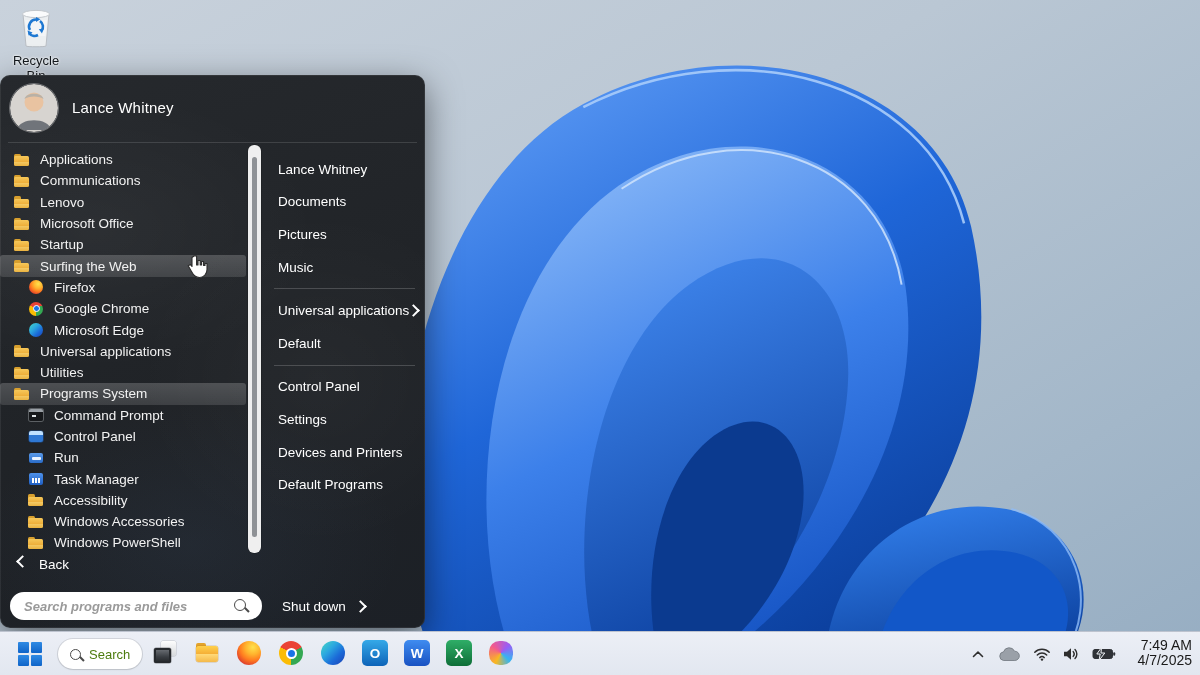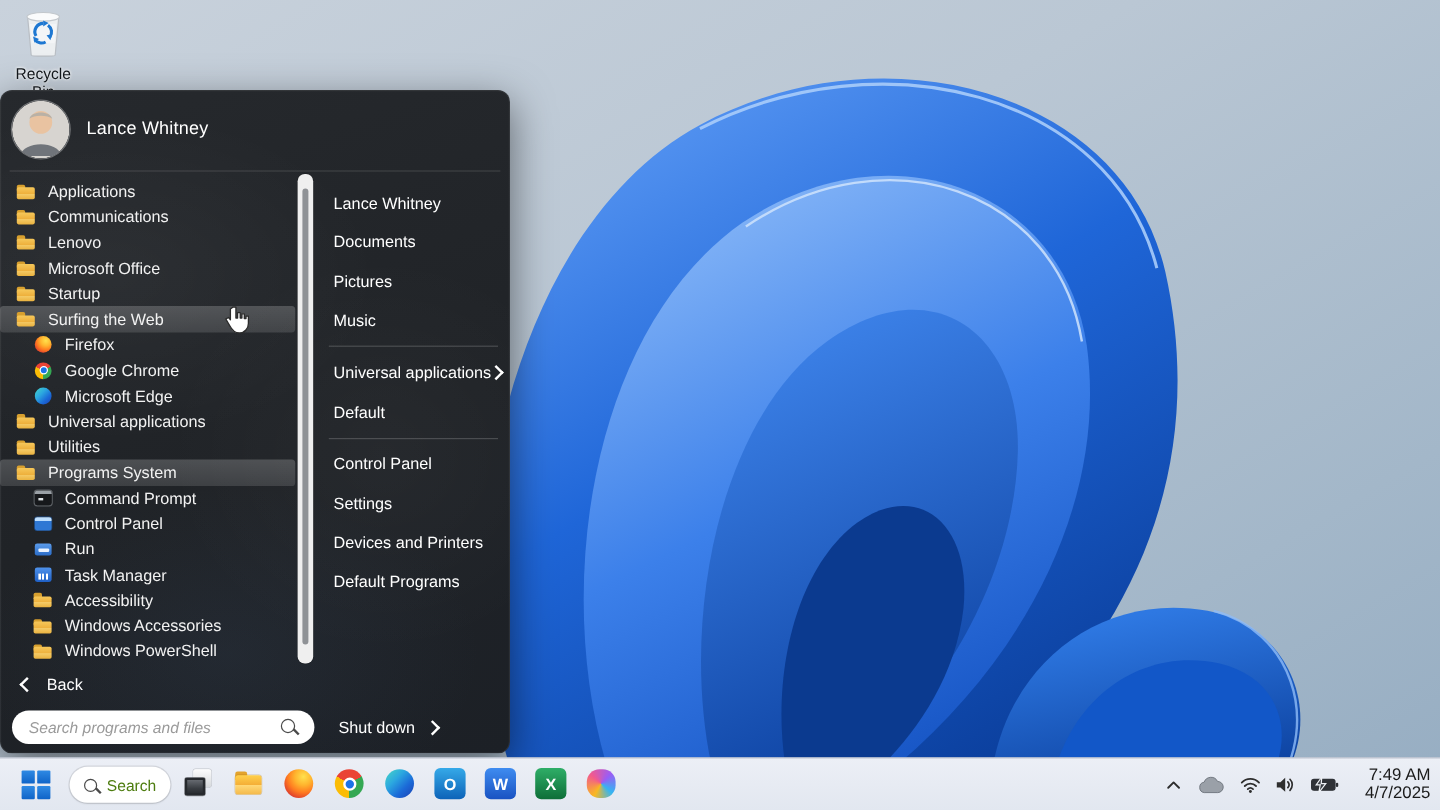--- a/index.html
+++ b/index.html
@@ -70,25 +70,25 @@
   
   .r-col{position:absolute;left:262px;top:70px;width:163px;padding-top:8px;box-sizing:border-box;}
   .r-item{height:32.6px;display:flex;align-items:center;padding:0 12px 0 16px;color:#ffffff;font-size:13.5px;cursor:default;white-space:nowrap;}
   .r-div{height:1px;background:rgba(255,255,255,0.18);margin:5px 10px 5px 12px;}
   .chev{width:7px;height:7px;display:inline-block;flex:0 0 auto;}
   .chev-right{border-right:2px solid #fff;border-top:2px solid #fff;transform:rotate(45deg);}
   .chev-left{border-left:2px solid #fff;border-bottom:2px solid #fff;transform:rotate(45deg);}
   .r-item .chev-right{margin-left:auto;margin-right:2px;}
 
   
-  .back-row{position:absolute;left:0;top:482px;width:248px;height:26px;display:flex;align-items:center;gap:12px;
+  .back-row{position:absolute;left:0;top:482px;width:248px;height:26px;display:flex;align-items:flex-start;gap:12px;
     padding-left:18px;box-sizing:border-box;color:#fff;font-size:13.5px;cursor:default;}
   .menu-search-wrap{position:absolute;left:10px;top:517px;width:252px;height:28px;}
   .menu-search{width:100%;height:100%;box-sizing:border-box;border:none;outline:none;border-radius:14px;
-    background:#ffffff;padding:0 36px 0 14px;font-family:"Liberation Sans",sans-serif;font-size:13px;color:#222;}
+    background:#ffffff;padding:0 36px 0 14px;font-family:"Liberation Sans",sans-serif;font-size:13px;color:#222;font-weight:bold;}
   .menu-search::placeholder{font-style:italic;color:#9a9a9a;}
   .mag{position:absolute;width:10px;height:10px;border:1.6px solid #4a4a4a;border-radius:50%;}
   .mag::after{content:"";position:absolute;width:6px;height:1.6px;background:#4a4a4a;transform:rotate(45deg);right:-5px;bottom:-1px;}
   .menu-search-wrap .mag{right:16px;top:7px;}
   .shutdown-row{position:absolute;left:262px;top:517px;height:28px;display:flex;align-items:center;gap:10px;
     padding-left:20px;color:#fff;font-size:13.5px;cursor:default;}
 
   
   .cursor{position:absolute;left:186px;top:254px;z-index:50;pointer-events:none;}
 

